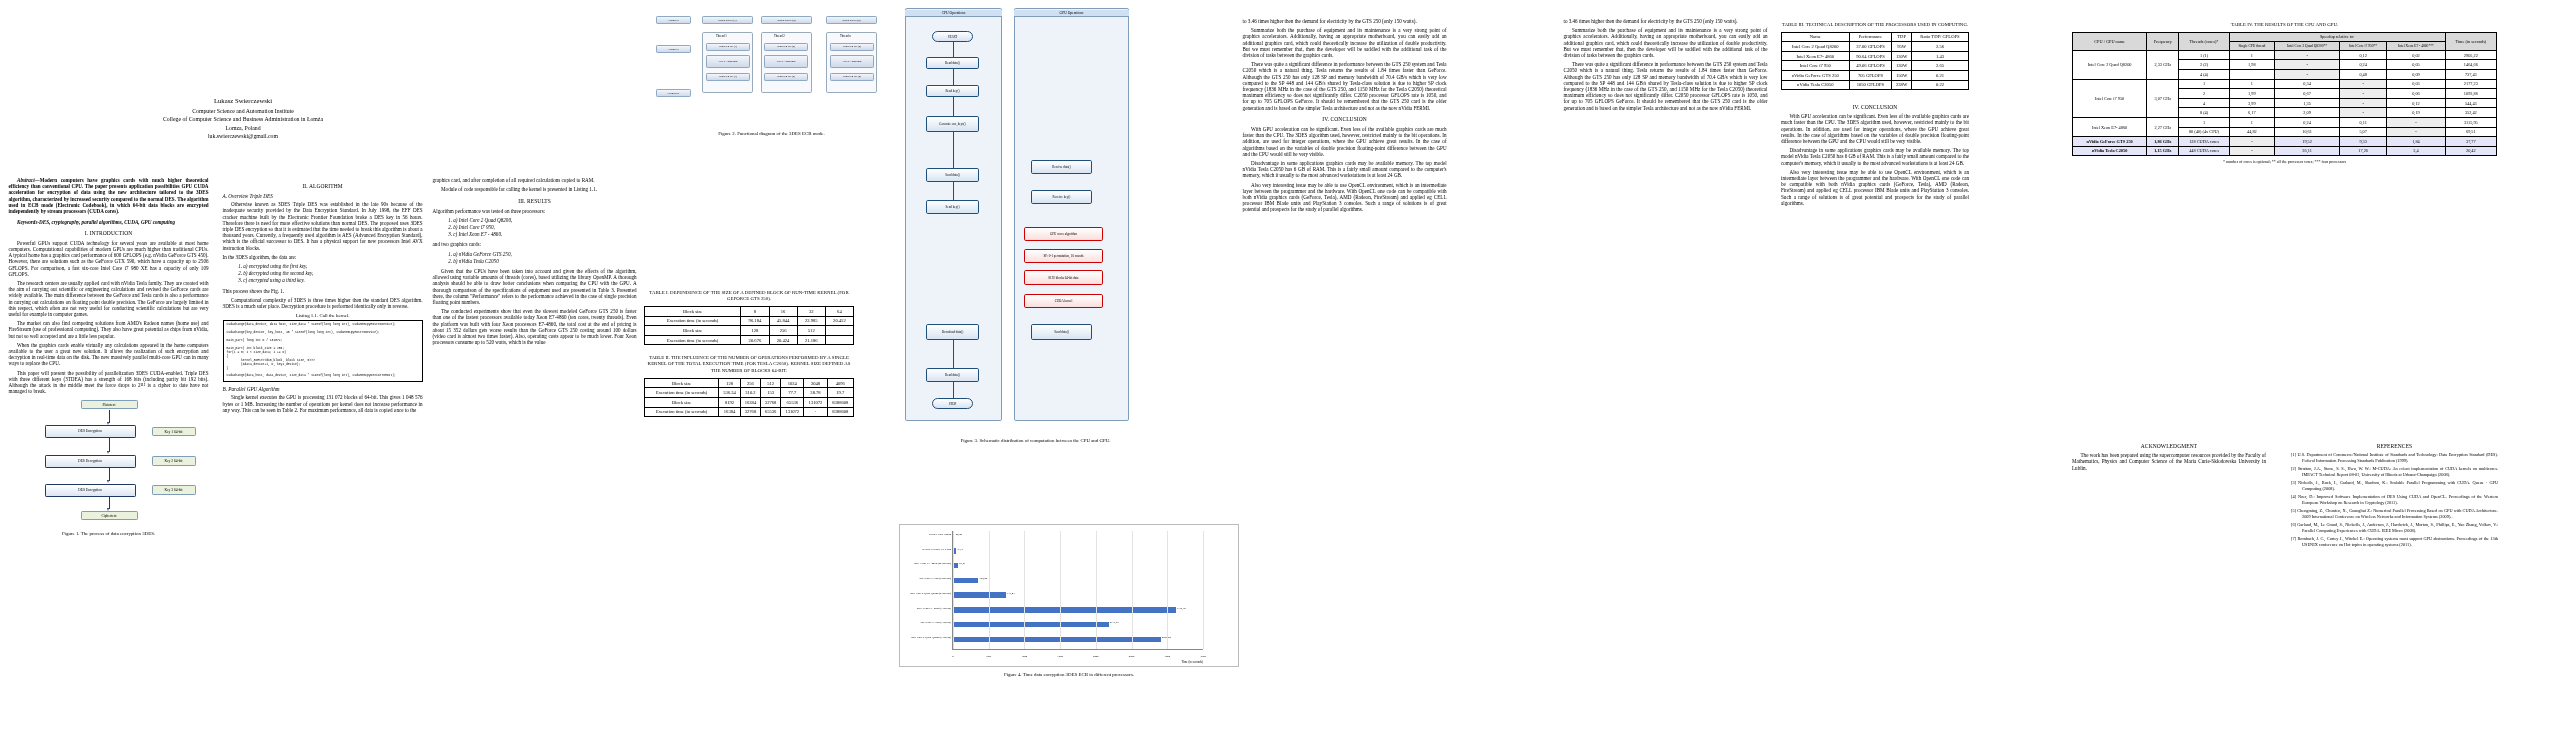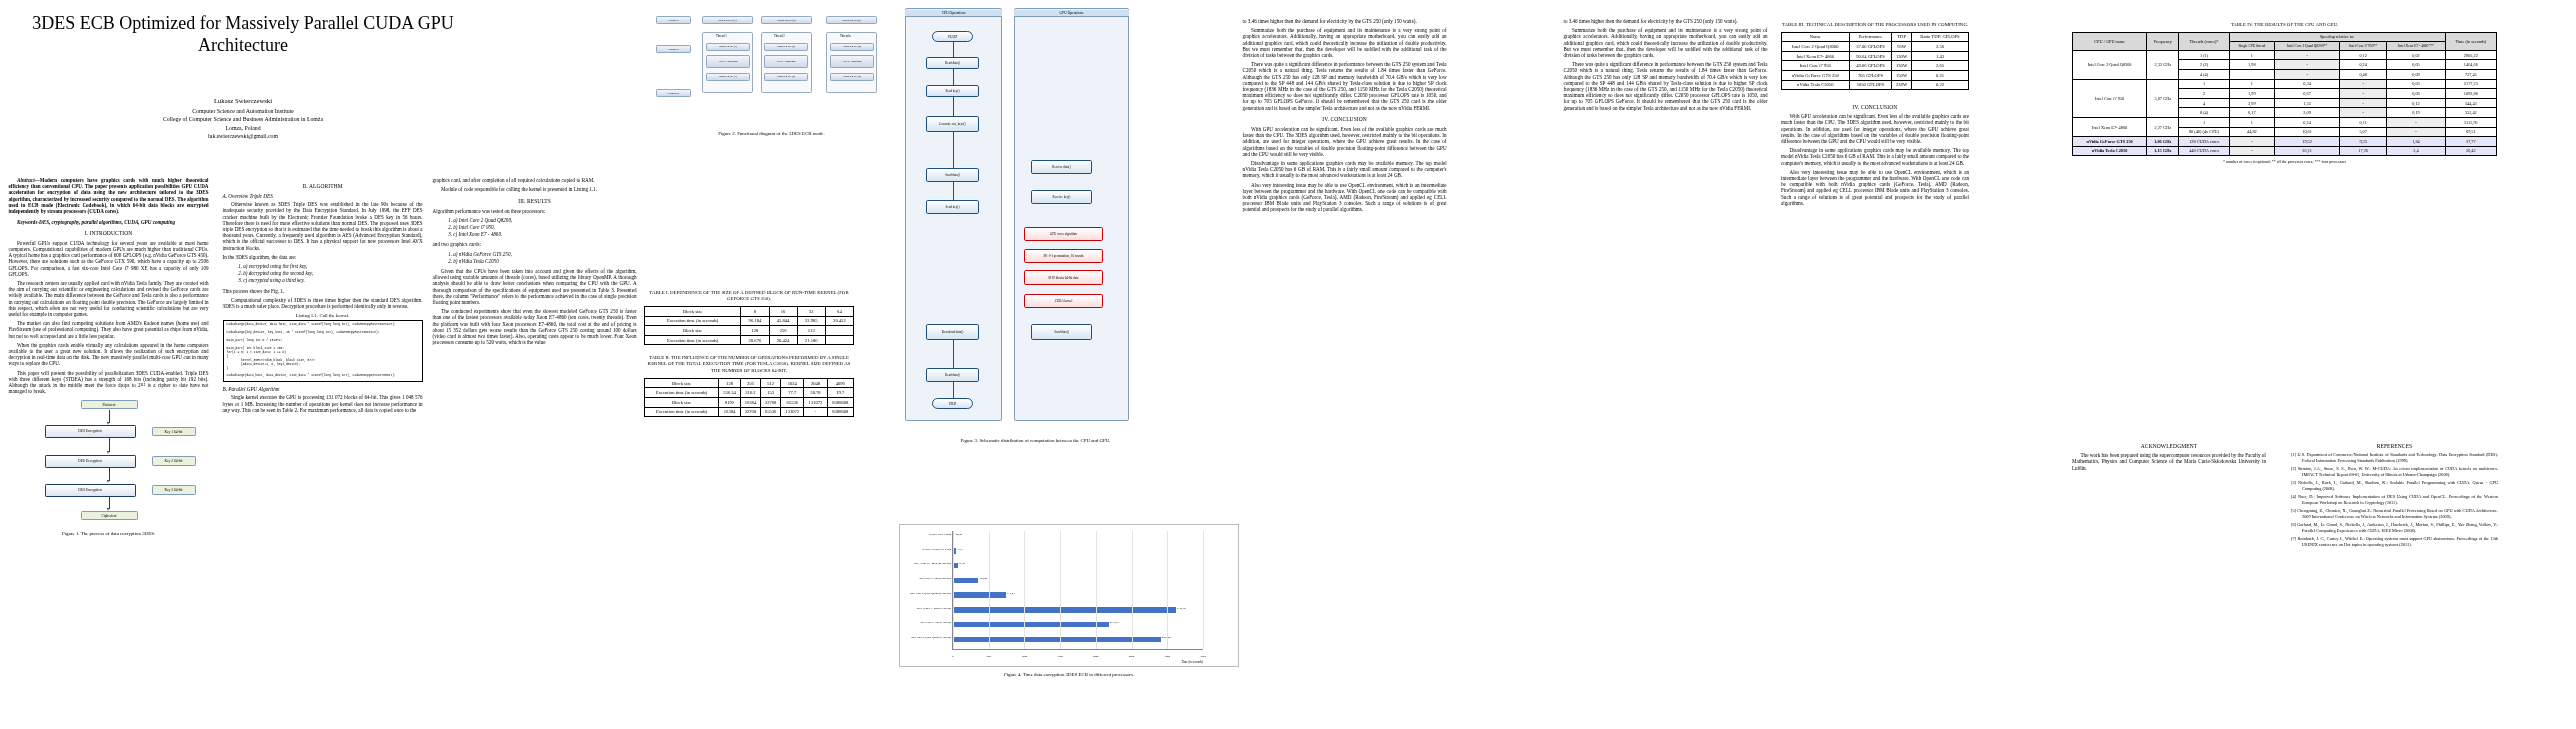--- a/index.html
+++ b/index.html
@@ -109,21 +109,20 @@
   .f4 .xtick { position:absolute; bottom:-8.5px; font-size:2.8px;
                transform:translateX(-50%); }
   .f4 .xttl { position:absolute; bottom:-14.6px; right:0; font-size:3px; }
 </style>
 </head>
 <body>
 
 <div class="page">
 
   <div class="col" style="left:0px; width:425px;">
-    <div class="title">3DES ECB Optimized for Massively Parallel CUDA GPU Architecture</div>
     <div class="authors">
       <div class="nm">Lukasz Swierczewski</div>
       <div class="af">Computer Science and Automation Institute</div>
       <div class="af">College of Computer Science and Business Administration in Łomża</div>
       <div class="af">Lomza, Poland</div>
       <div class="af">luk.swierczewski@gmail.com</div>
     </div>
 
     <div style="position:absolute; left:8.5px; top:177px; width:200px;">
       <div class="abstract"><i>Abstract—</i><span>Modern computers have graphics cards with much higher theoretical efficiency than conventional CPU. The paper presents application possibilities GPU CUDA acceleration for encryption of data using the new architecture tailored to the 3DES algorithm, characterized by increased security compared to the normal DES. The algorithm used in ECB mode (Electronic Codebook), in which 64-bit data blocks are encrypted independently by stream processors (CUDA cores).</span></div>

